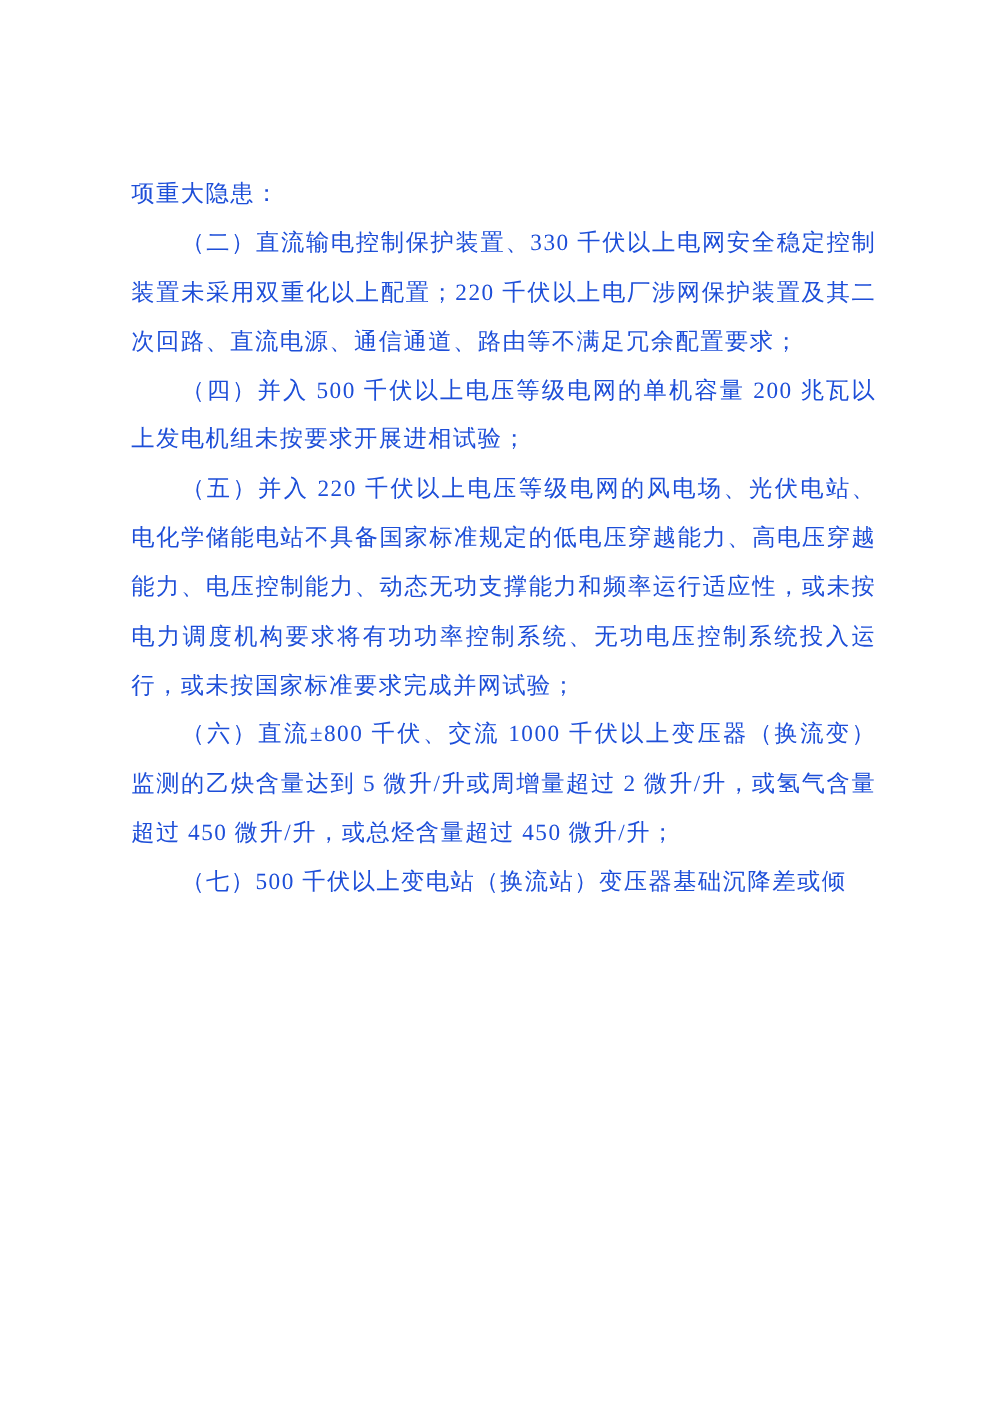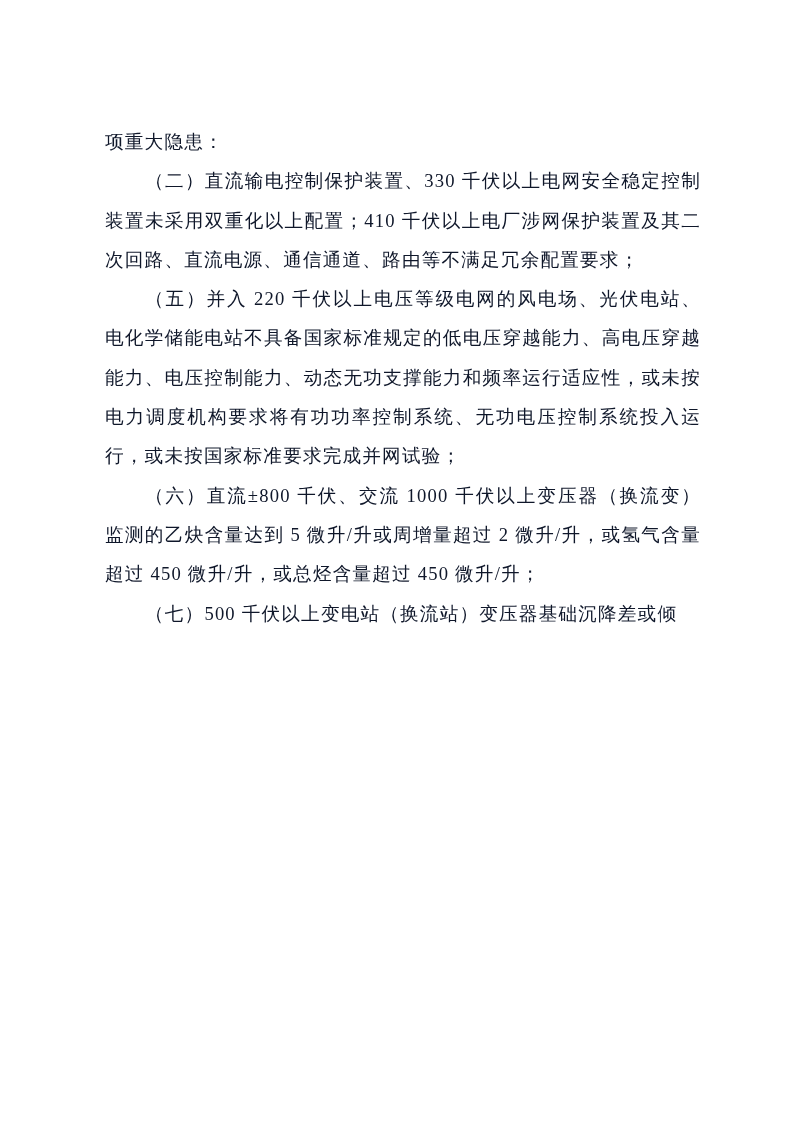--- a/index.html
+++ b/index.html
@@ -10,42 +10,43 @@
   .page {
     position: relative;
     width: 794px;
     height: 1123px;
     background: #ffffff;
     overflow: hidden;
     font-family: "Liberation Serif", "DejaVu Serif", serif;
   }
   .content {
     position: absolute;
-    top: 122px;
+    top: 136px;
     left: 105px;
     width: 596px;
-    color: #0f172a;
+    color: #1d4ed8;
   }
   .para {
     margin: 0;
     font-size: 18.6px;
     letter-spacing: 1.2px;
     line-height: 39.3px;
     text-align: justify;
     text-justify: inter-character;
     word-break: break-all;
   }
   .para.indent {
     text-indent: 40px;
   }
 </style>
 </head>
 <body>
 
 <div class="page">
   <div class="content">
     <p class="para">项重大隐患：</p>
-    <p class="para indent">（二）直流输电控制保护装置、330 千伏以上电网安全稳定控制装置未采用双重化以上配置；410 千伏以上电厂涉网保护装置及其二次回路、直流电源、通信通道、路由等不满足冗余配置要求；</p>
+    <p class="para indent">（二）直流输电控制保护装置、330 千伏以上电网安全稳定控制装置未采用双重化以上配置；220 千伏以上电厂涉网保护装置及其二次回路、直流电源、通信通道、路由等不满足冗余配置要求；</p>
+    <p class="para indent">（四）并入 500 千伏以上电压等级电网的单机容量 200 兆瓦以上发电机组未按要求开展进相试验；</p>
     <p class="para indent">（五）并入 220 千伏以上电压等级电网的风电场、光伏电站、电化学储能电站不具备国家标准规定的低电压穿越能力、高电压穿越能力、电压控制能力、动态无功支撑能力和频率运行适应性，或未按电力调度机构要求将有功功率控制系统、无功电压控制系统投入运行，或未按国家标准要求完成并网试验；</p>
     <p class="para indent">（六）直流±800 千伏、交流 1000 千伏以上变压器（换流变）监测的乙炔含量达到 5 微升/升或周增量超过 2 微升/升，或氢气含量超过 450 微升/升，或总烃含量超过 450 微升/升；</p>
     <p class="para indent">（七）500 千伏以上变电站（换流站）变压器基础沉降差或倾</p>
   </div>
 </div>
 
 </body></html>

